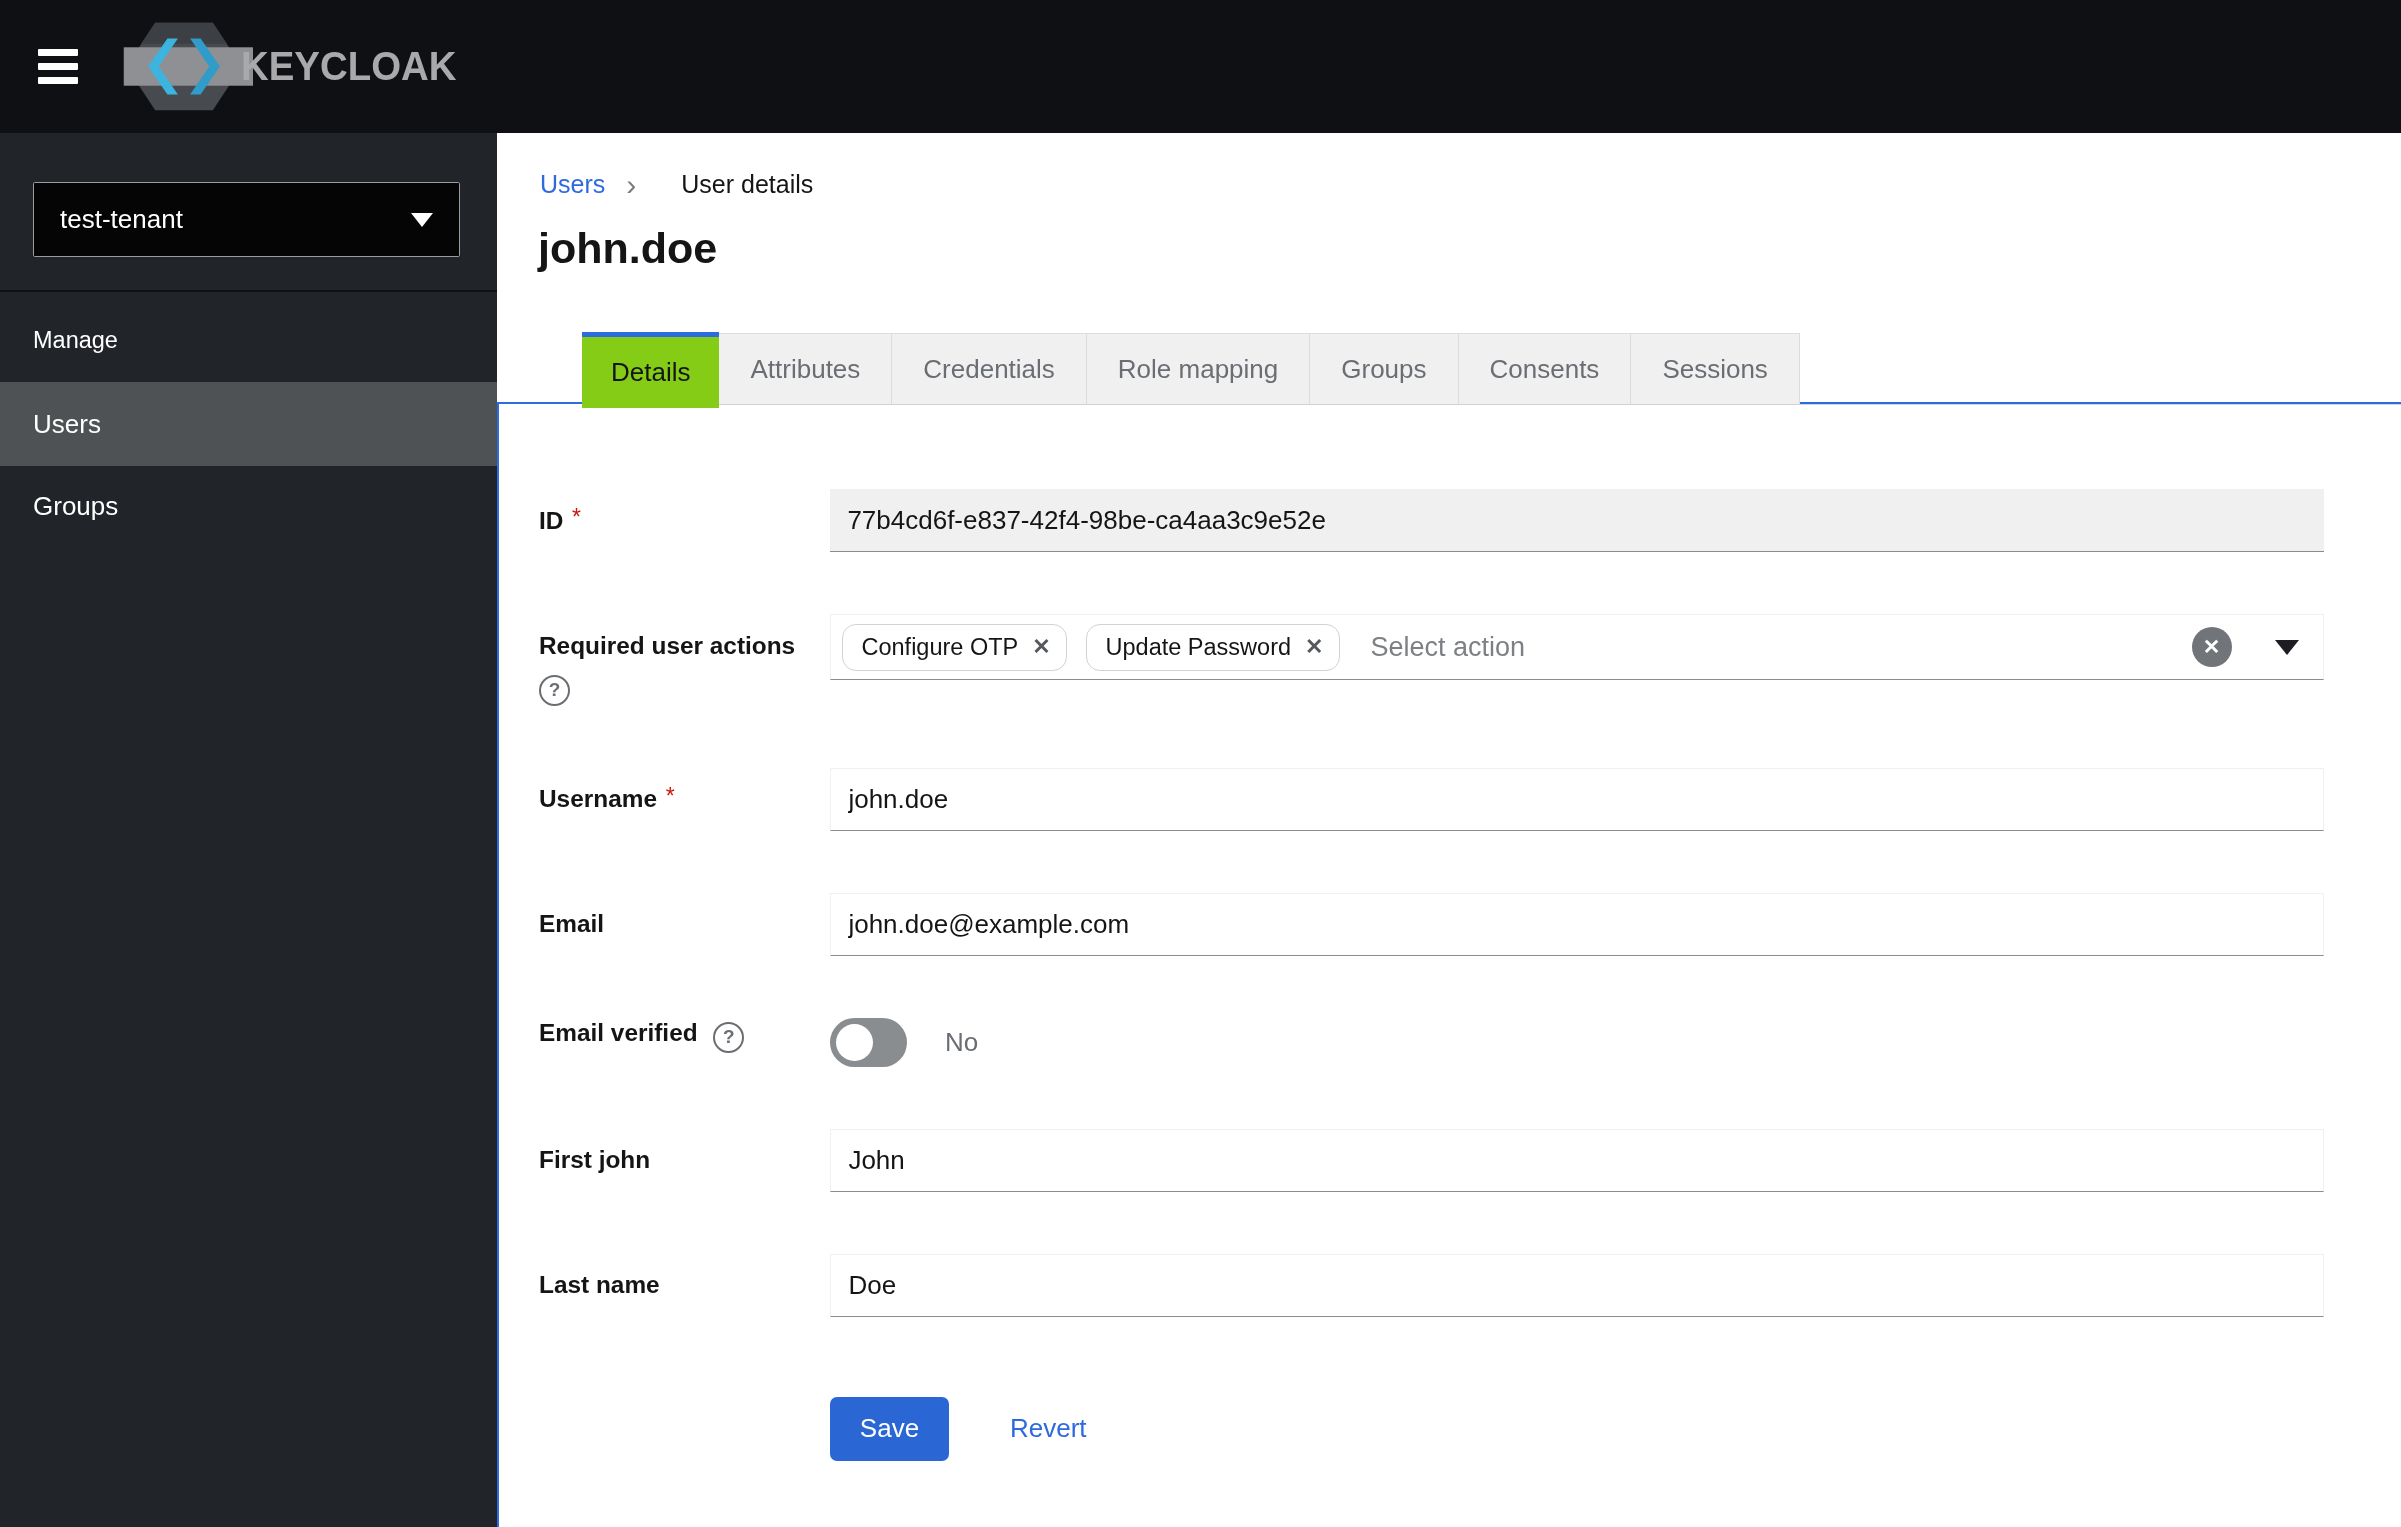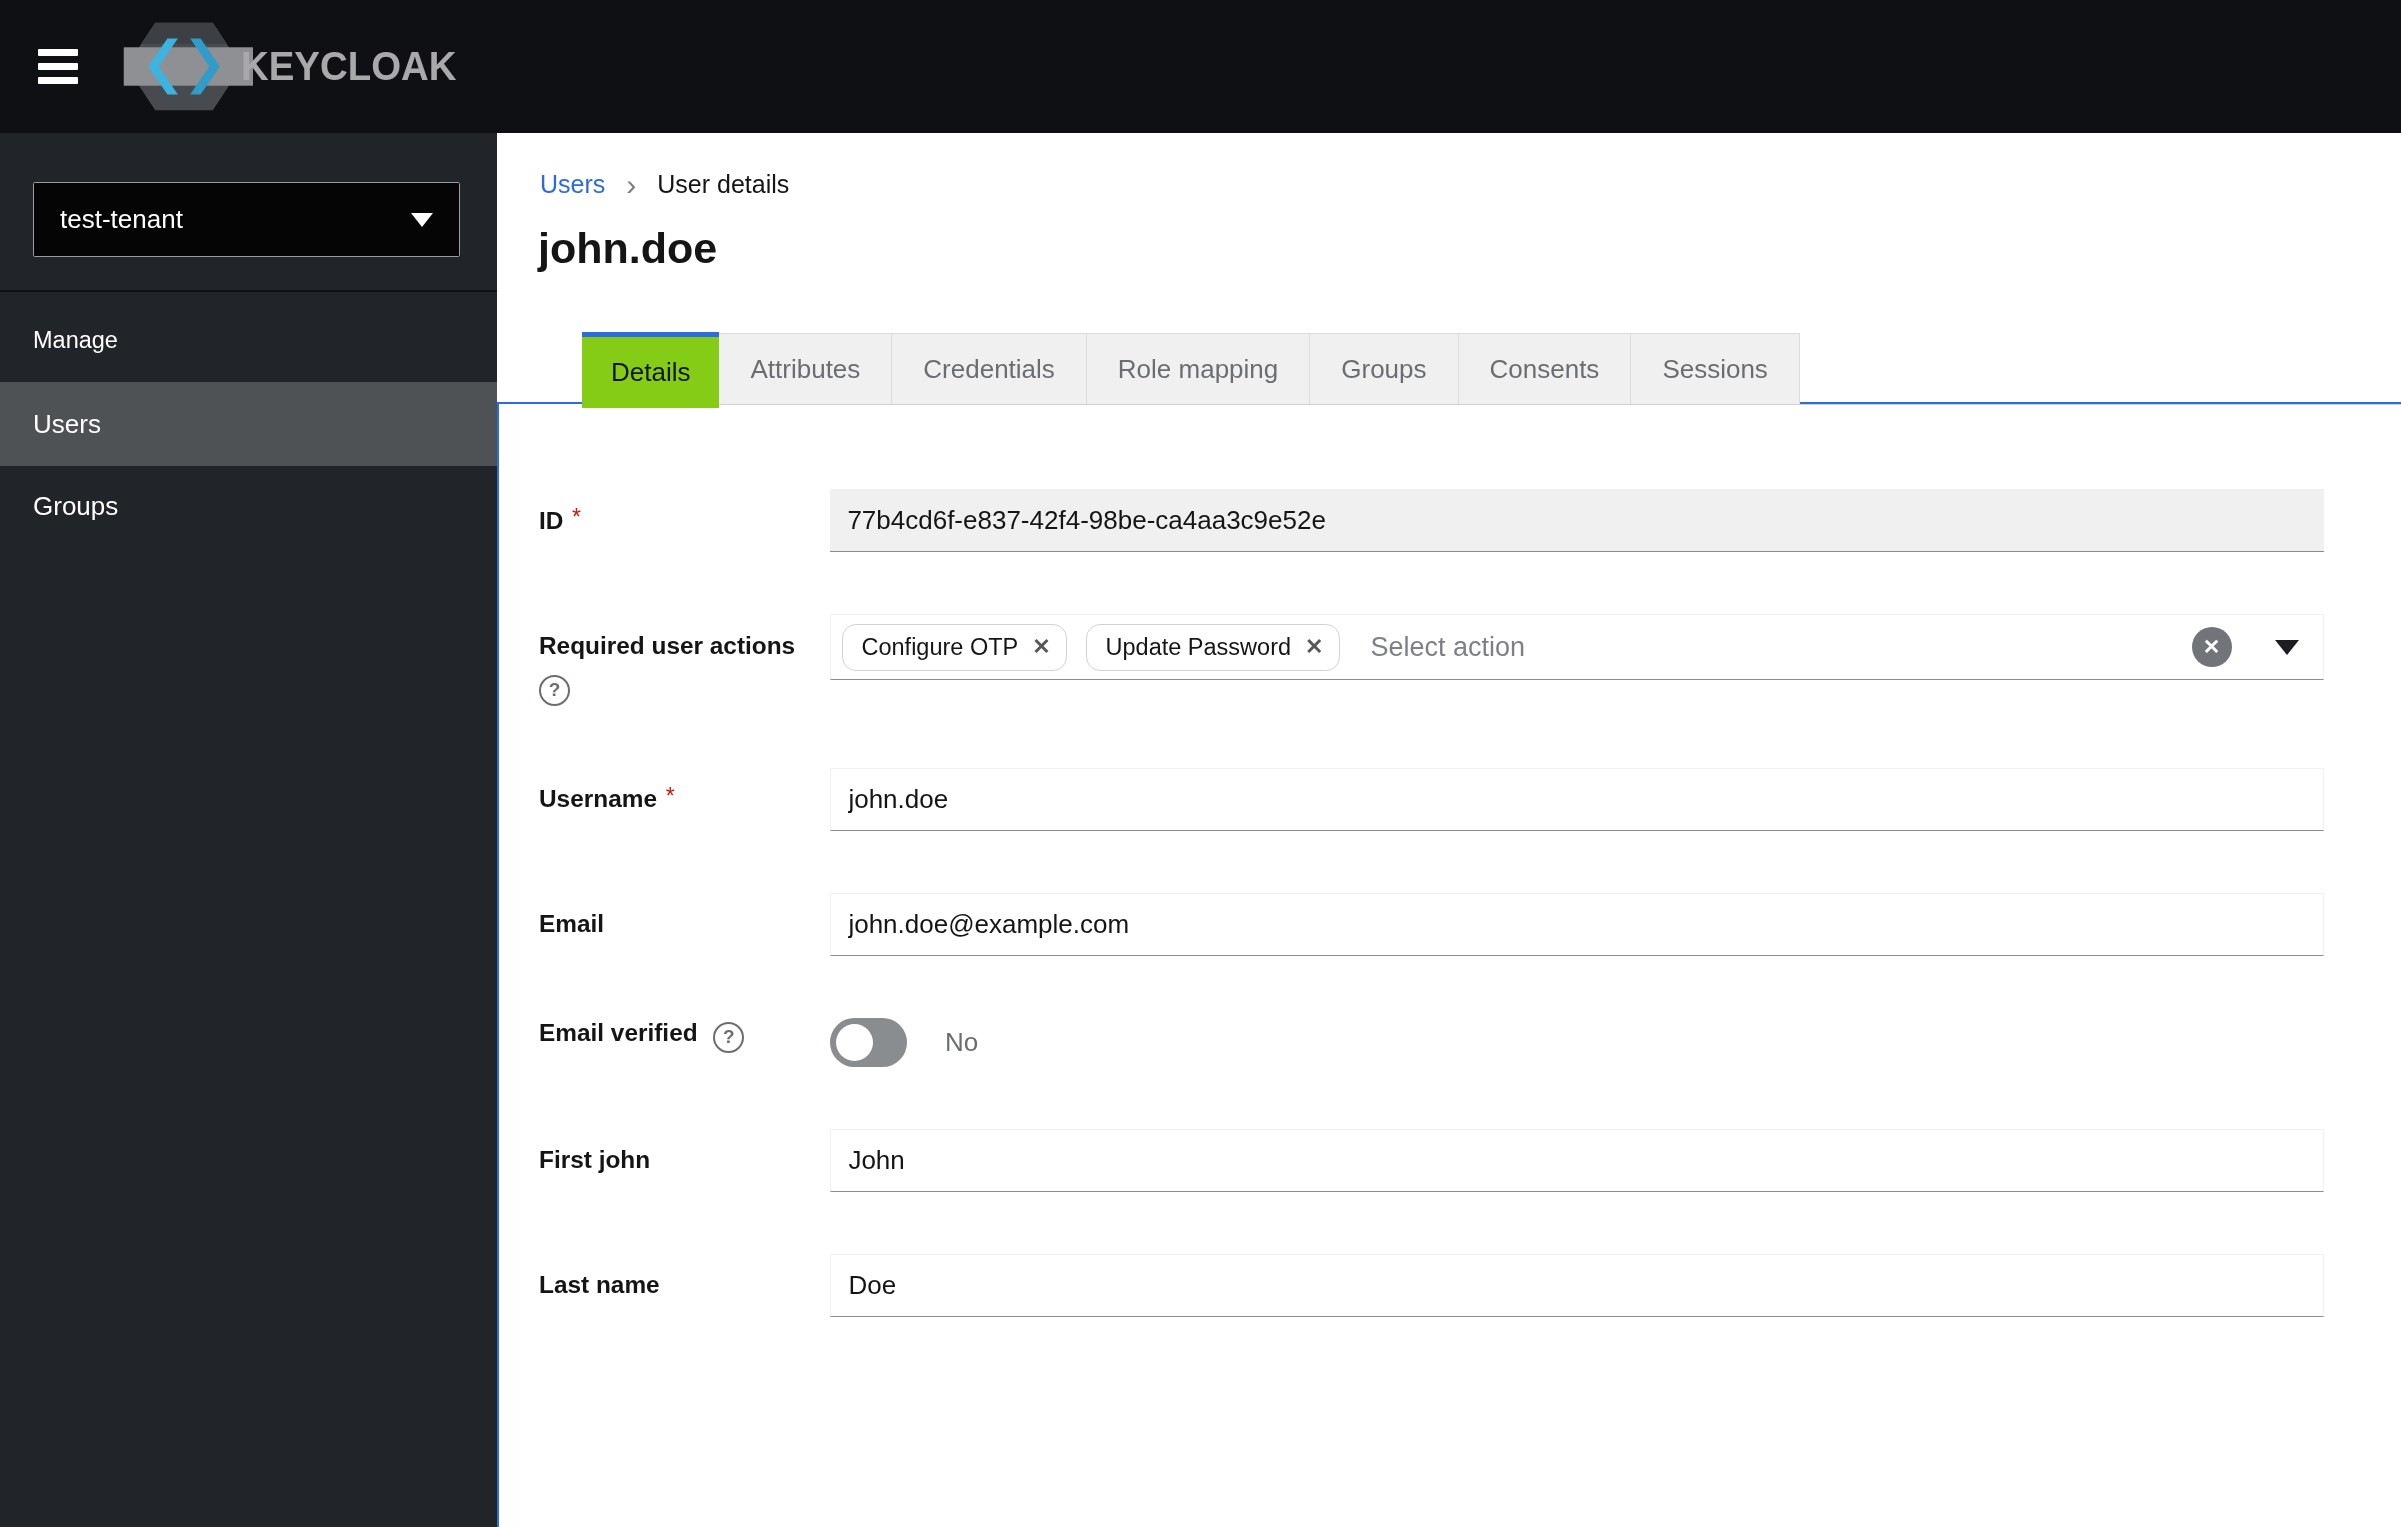--- a/index.html
+++ b/index.html
@@ -33,21 +33,21 @@
   .nav-users { top:249px; height:84px; background:#4f5255; }
   .nav-groups { top:333px; height:80px; }
 
   
   .main { position:absolute; left:497px; top:133px; width:1904px; height:1395px;
     background:#fff; }
   .breadcrumb { position:absolute; left:43px; top:37px; font-size:25px;
     display:flex; align-items:center; }
   .breadcrumb .bc-link { color:#2e6ade; cursor:pointer; }
   .breadcrumb .bc-sep { color:#7b7e81; margin:0 21px; font-size:30px; line-height:25px; }
-  .breadcrumb .bc-current { color:#151515; }
+  .breadcrumb .bc-current { color:#151515;margin-left:24px; }
   .page-title { position:absolute; left:41px; top:91px; font-size:43px;
     font-weight:700; color:#151515; }
 
   
   .tabs-row { position:absolute; left:85px; right:0; top:200px; height:72px;
     display:flex; align-items:flex-end; border-bottom:0.9px solid #d2d2d2; z-index:3; }
   .tab { height:71px; display:flex; align-items:center; padding:0 31px;
     font-size:26px; cursor:pointer; background:#f0f0f0; color:#6a6e73;
     border-left:0.9px solid #dcdcdc; border-top:0.9px solid #dcdcdc; }
   .tab:last-child { border-right:0.9px solid #dcdcdc; }
@@ -250,16 +250,20 @@
 
     <div class="form-row">
       <div class="label-col">
         <span class="f-label">Last name</span>
       </div>
       <div class="input-col">
         <input class="text-input" value="Doe" style="">
       </div>
     </div>
 
+    <div class="actions-row">
+      <button class="save-btn">Save</button>
+      <a class="revert-link">Revert</a>
+    </div>
 
   </div>
 </div>
 
 
 </body></html>

